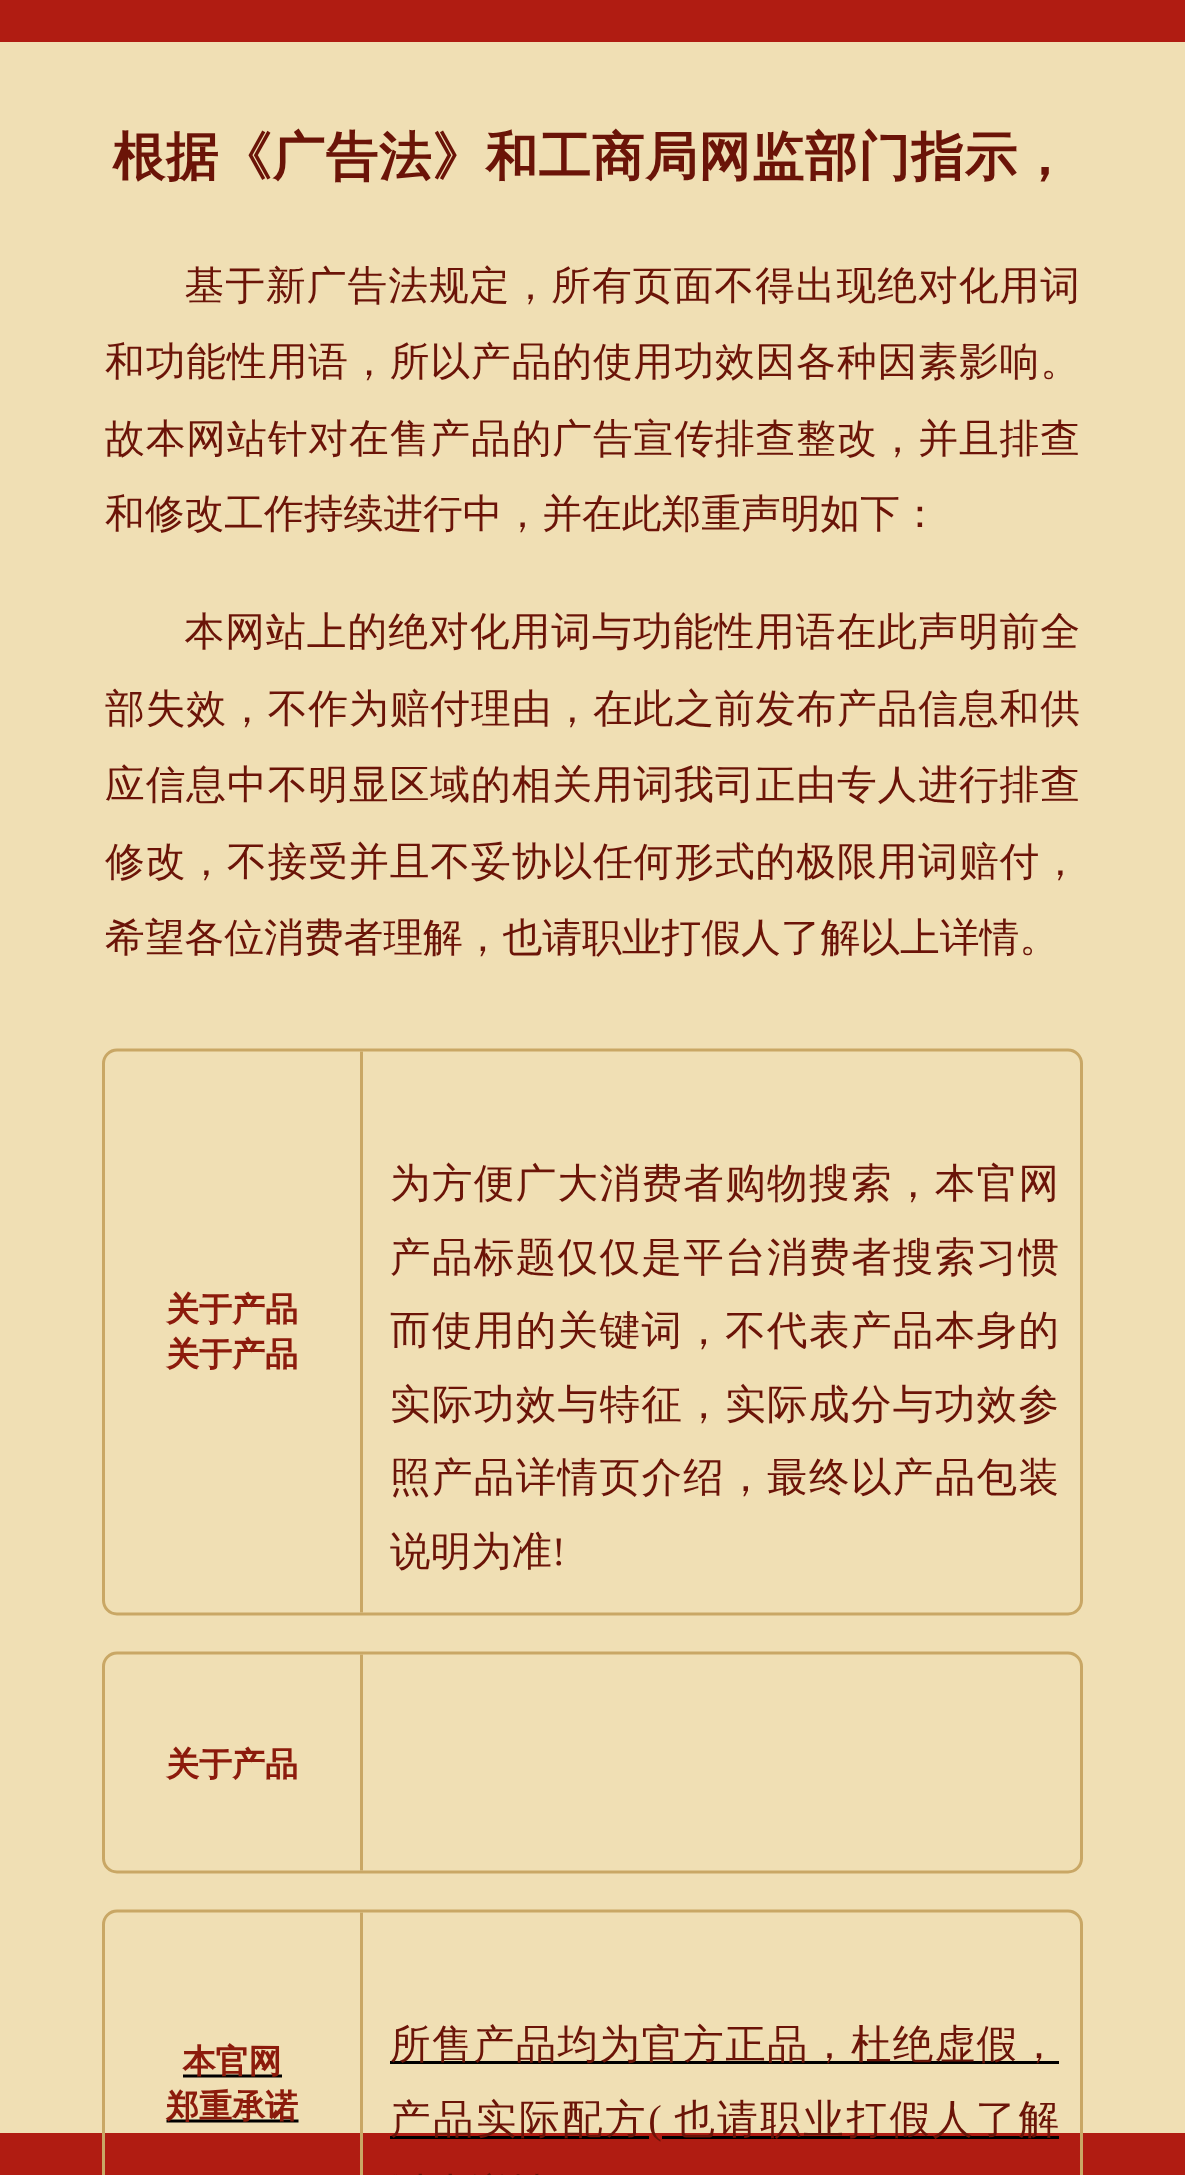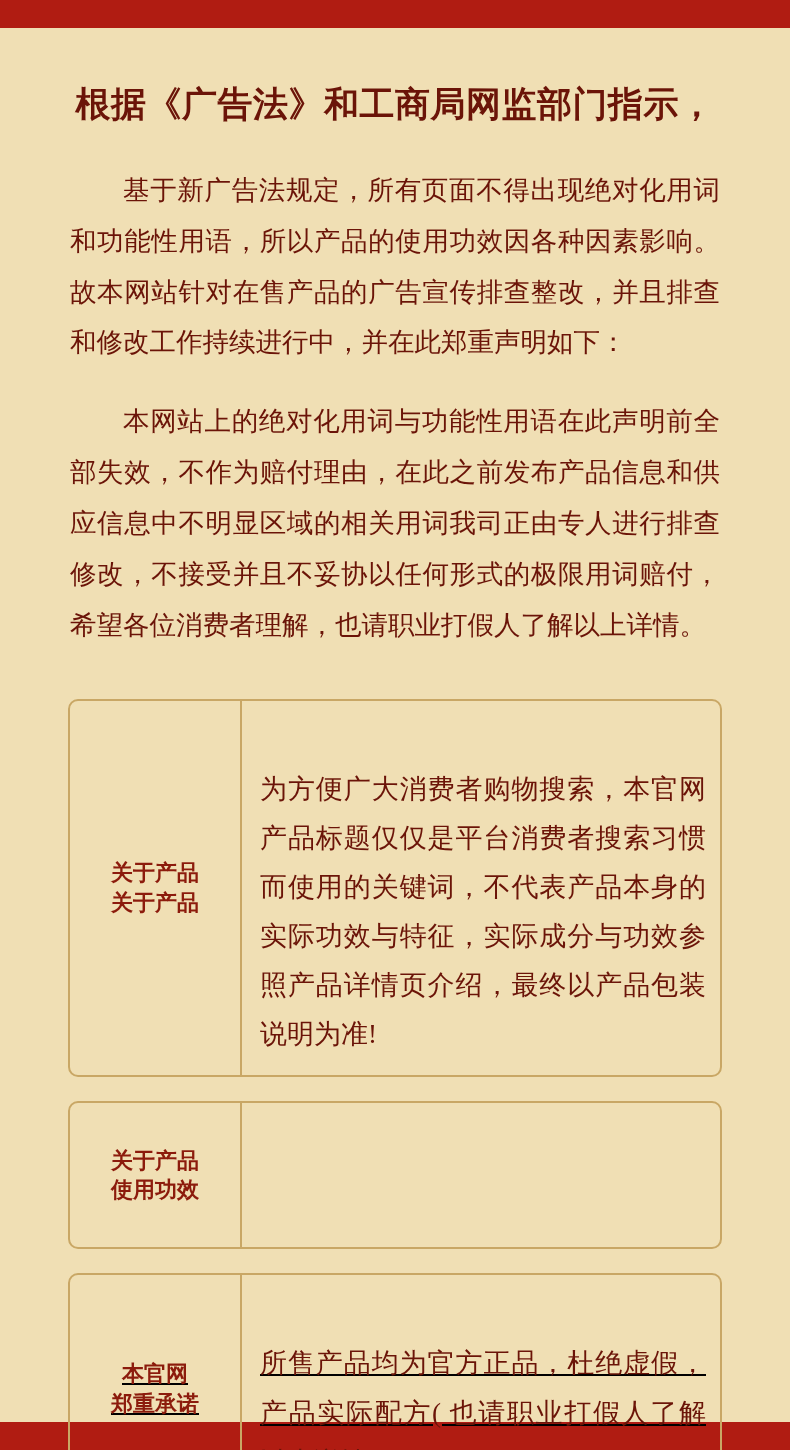--- a/index.html
+++ b/index.html
@@ -127,21 +127,20 @@
         <div class="card-title">
           <span>关于产品</span>
           <span>关于产品</span>
         </div>
         <div class="card-body">为方便广大消费者购物搜索，本官网产品标题仅仅是平台消费者搜索习惯而使用的关键词，不代表产品本身的实际功效与特征，实际成分与功效参照产品详情页介绍，最终以产品包装说明为准!</div>
       </div>
 
       <div class="card card-2">
         <div class="card-title">
           <span>关于产品</span>
-          <span>使用功效</span>
         </div>
       </div>
 
       <div class="card card-3">
         <div class="card-title">
           <span>本官网</span>
           <span>郑重承诺</span>
         </div>
         <div class="card-body">所售产品均为官方正品，杜绝虚假，产品实际配方( 也请职业打假人了解以上详情 )</div>
       </div>

